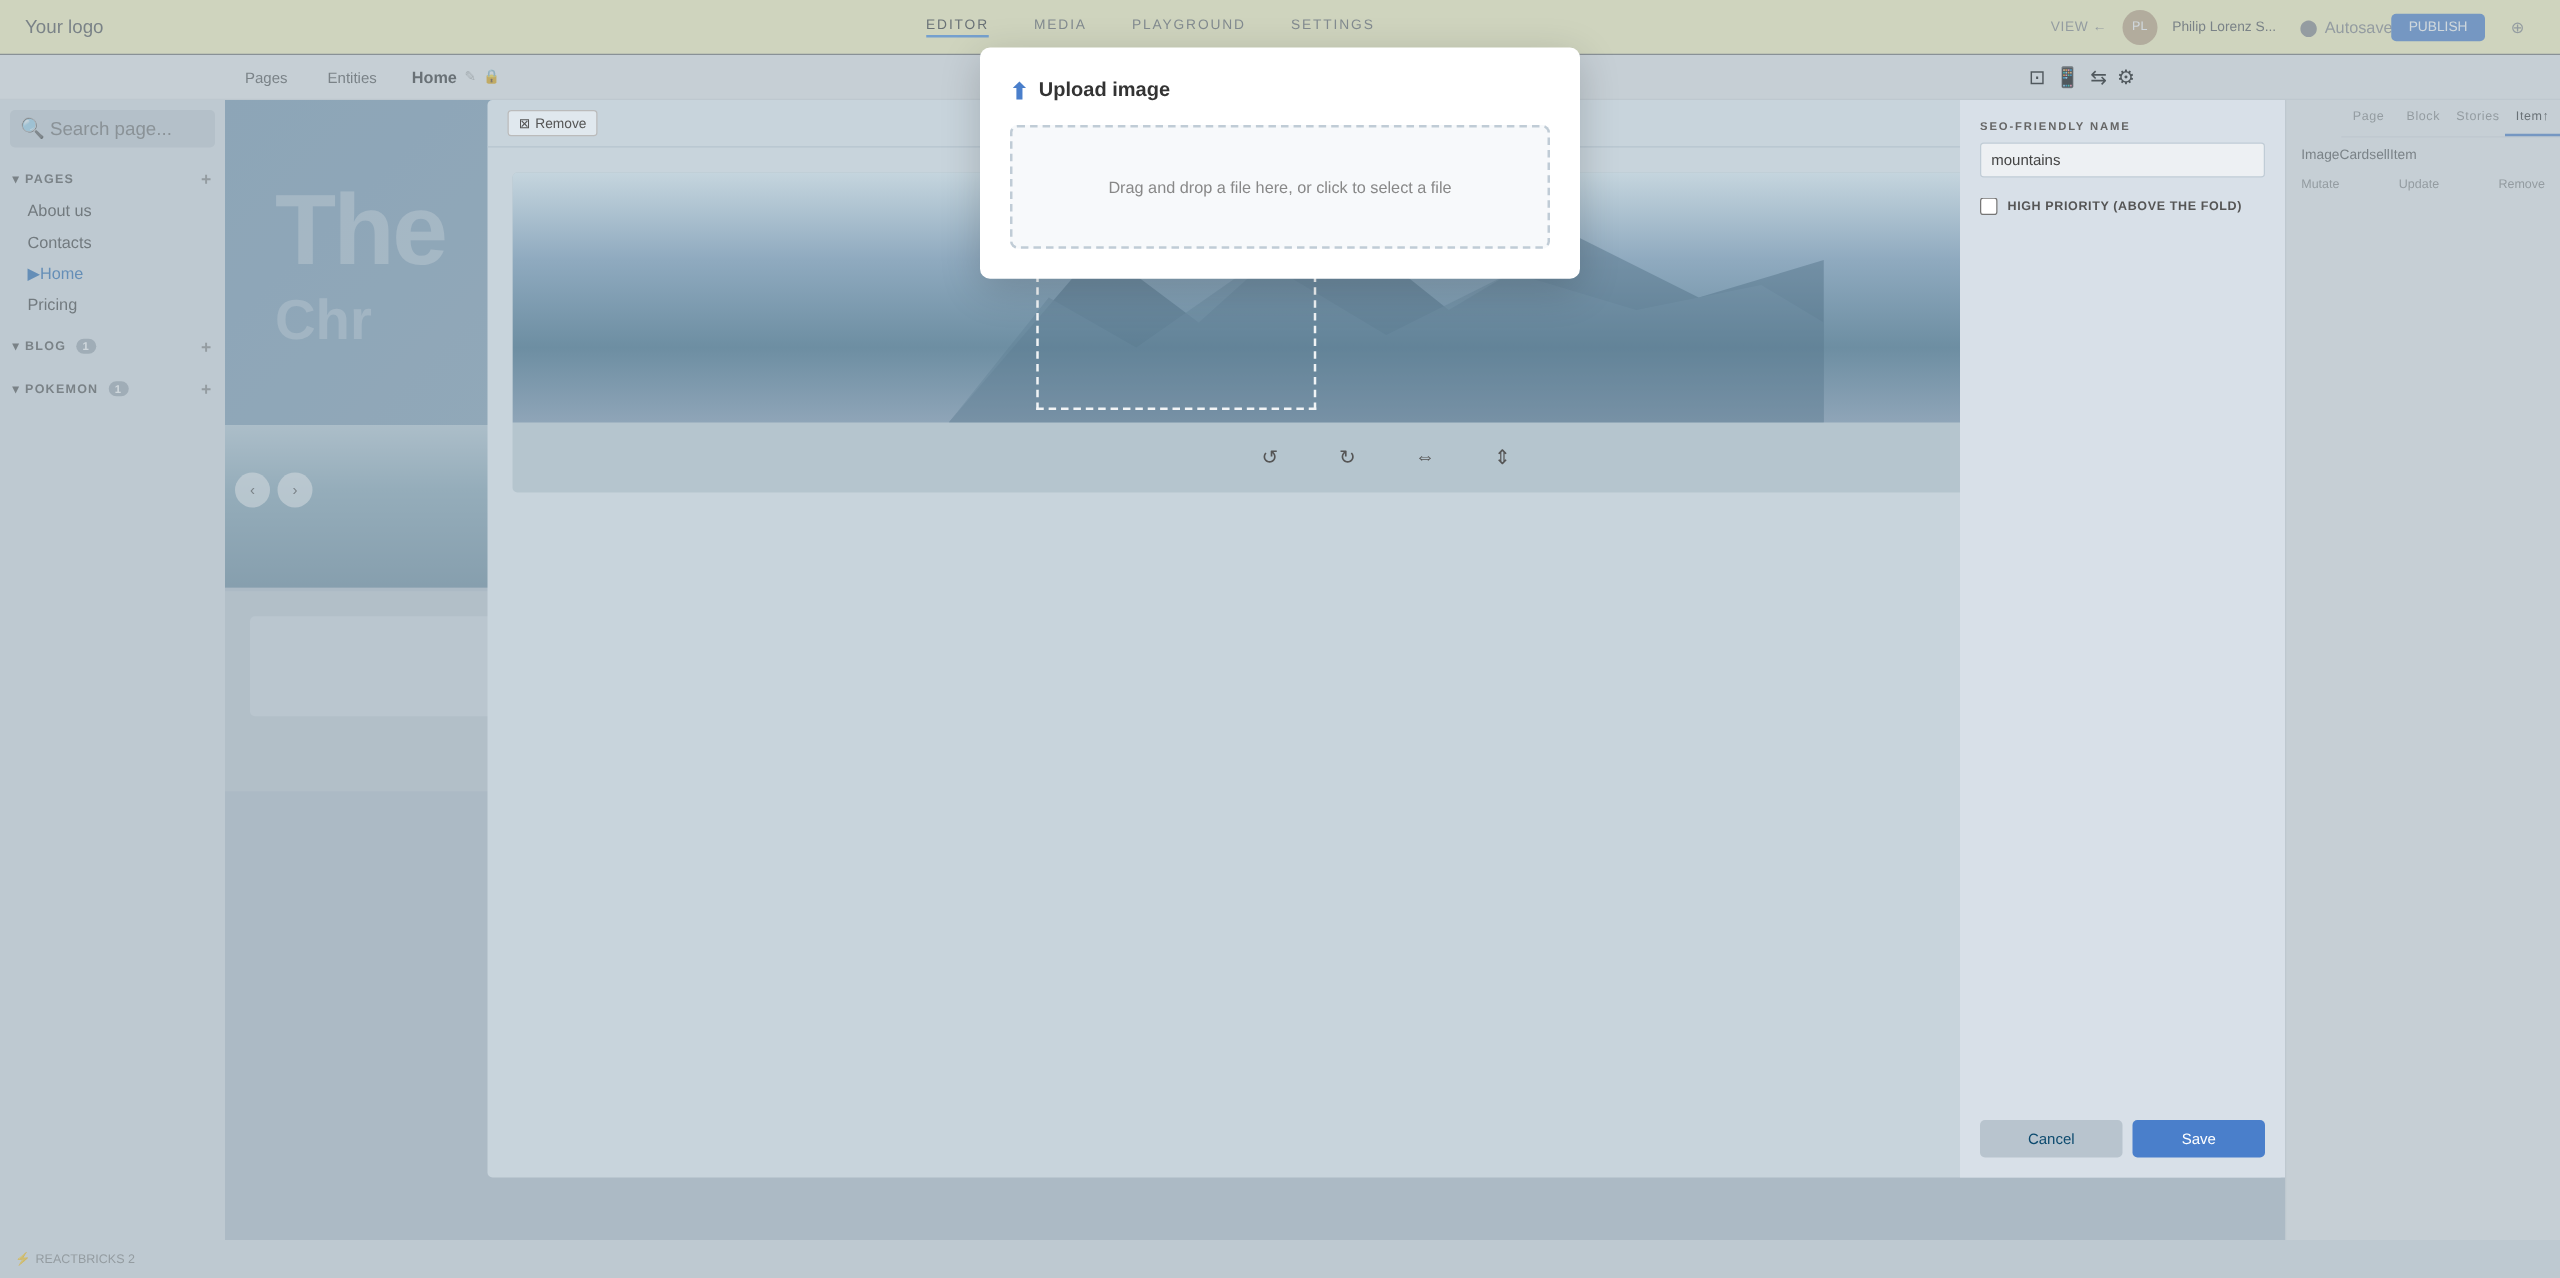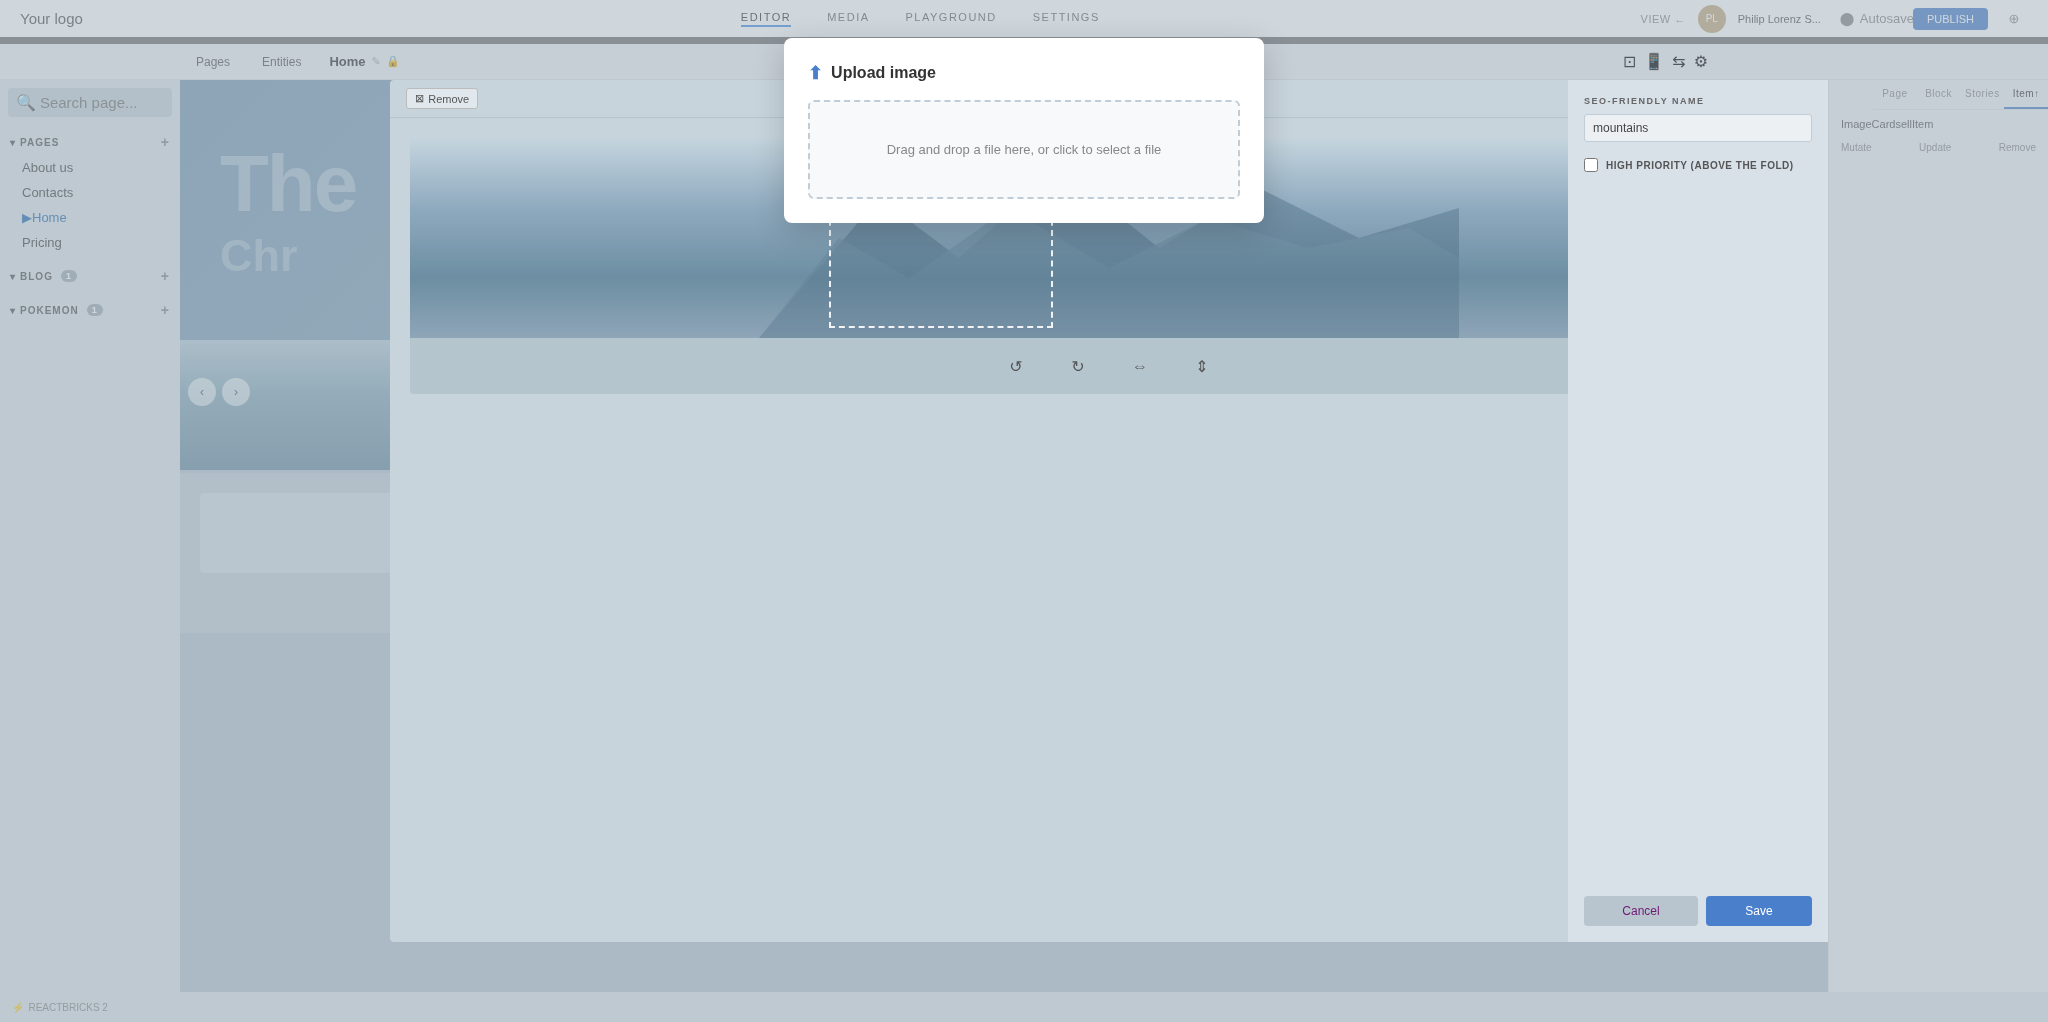--- a/index.html
+++ b/index.html
@@ -1,22 +1,22 @@
 <!DOCTYPE html>
 <html><head>
   <meta charset="utf-8">
   <style>
     * { box-sizing: border-box; margin: 0; padding: 0; }
     body { font-family: -apple-system, BlinkMacSystemFont, 'Segoe UI', sans-serif; background: #b8c5d0; overflow: hidden; width: 2048px; height: 1022px; }
 
     
     .top-nav {
       position: absolute; top: 0; left: 0; right: 0; height: 44px;
-      background: #ffffff; display: flex; align-items: center;
-      padding: 0 20px; border-bottom: 7px solid #737373; z-index: 10;
+      background: #fef9c3; display: flex; align-items: center;
+      padding: 0 20px; border-bottom: 1px solid #737373; z-index: 10;
     }
     .top-nav .logo { font-size: 15px; color: #555; font-weight: 500; min-width: 180px; }
     .top-nav .nav-center { display: flex; gap: 36px; flex: 1; justify-content: center; }
     .top-nav .nav-item { font-size: 11px; letter-spacing: 1.5px; color: #666; cursor: pointer; text-transform: uppercase; }
     .top-nav .nav-item.active { color: #333; border-bottom: 2px solid #4a90e2; padding-bottom: 2px; }
     .top-nav .nav-right { display: flex; align-items: center; gap: 12px; min-width: 340px; justify-content: flex-end; }
     .top-nav .view-btn { font-size: 11px; color: #888; letter-spacing: 0.5px; }
     .top-nav .avatar { width: 28px; height: 28px; border-radius: 50%; background: #c5a880; display: flex; align-items: center; justify-content: center; font-size: 10px; color: white; }
     .top-nav .user-name { font-size: 11px; color: #555; }
     .top-nav .publish-btn {
@@ -196,21 +196,21 @@
     .checkbox-row {
       display: flex; align-items: center; gap: 8px; margin-bottom: 12px;
     }
     .checkbox-row input[type=checkbox] { width: 14px; height: 14px; cursor: pointer; }
     .checkbox-label { font-size: 10px; letter-spacing: 0.5px; color: #555; text-transform: uppercase; font-weight: 600; }
     .seo-actions {
       position: absolute; bottom: 16px; right: 16px; left: 16px;
       display: flex; gap: 8px;
     }
     .cancel-btn {
-      flex: 1; padding: 8px; background: #b8c4ce; color: #701a75;
+      flex: 1; padding: 8px; background: #b8c4ce; color: #0c4a6e;
       border: none; border-radius: 4px; font-size: 12px; cursor: pointer;
     }
     .save-btn {
       flex: 1; padding: 4px; background: #4a7fcb; color: white;
       border: none; border-radius: 4px; font-size: 12px; cursor: pointer; font-weight: 500;
     }
 
     
     .upload-dialog {
       position: absolute;

